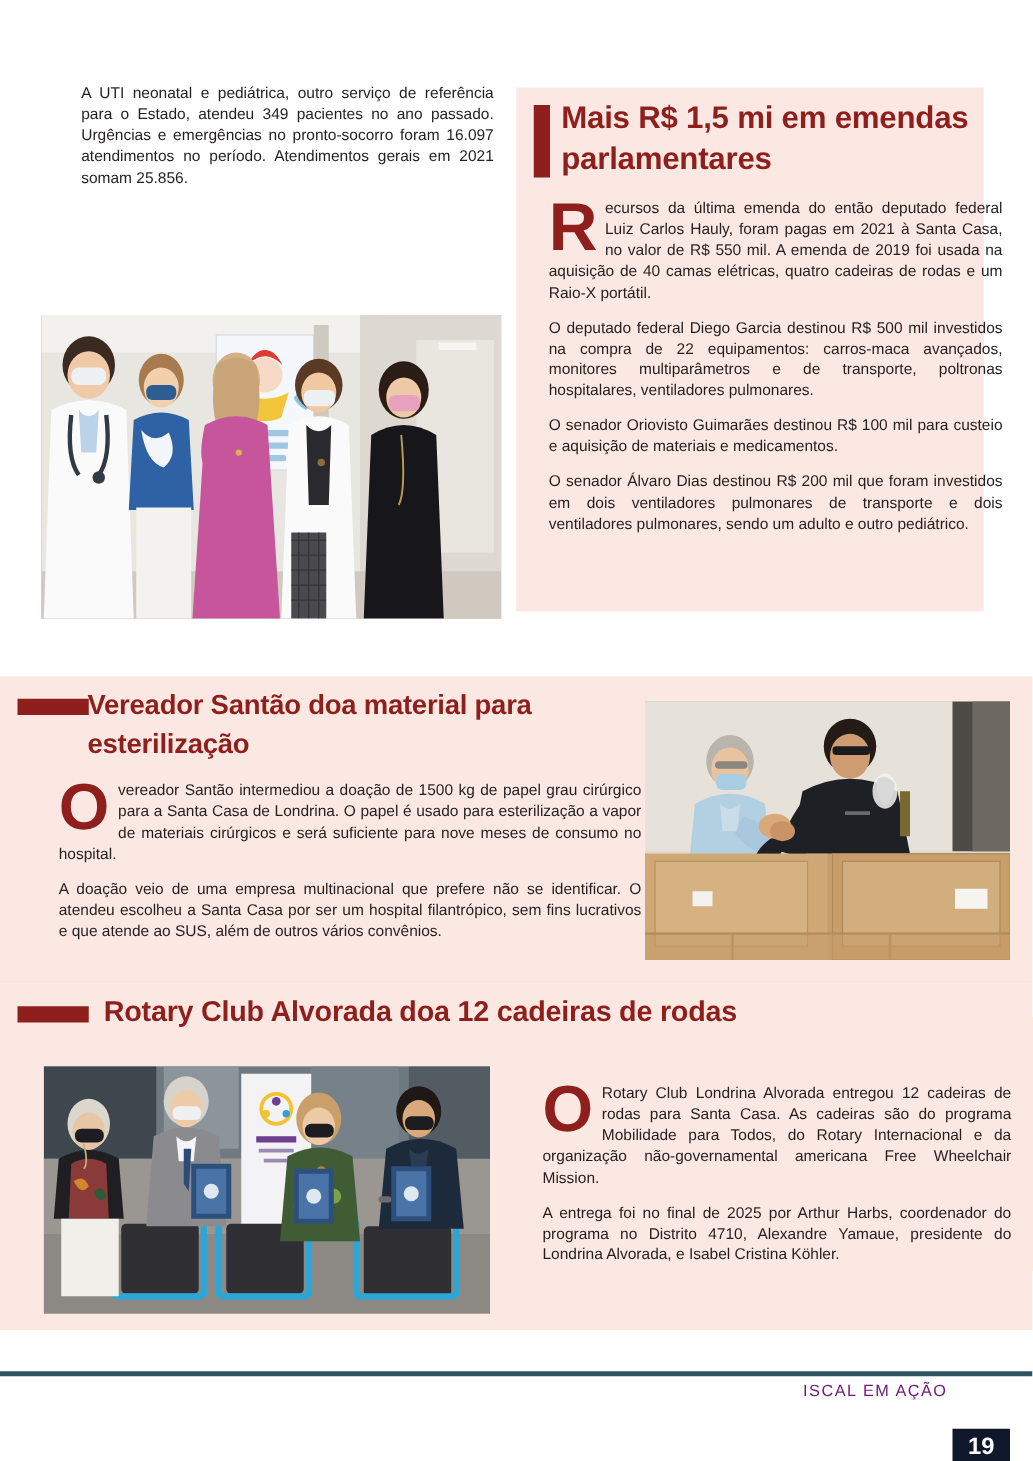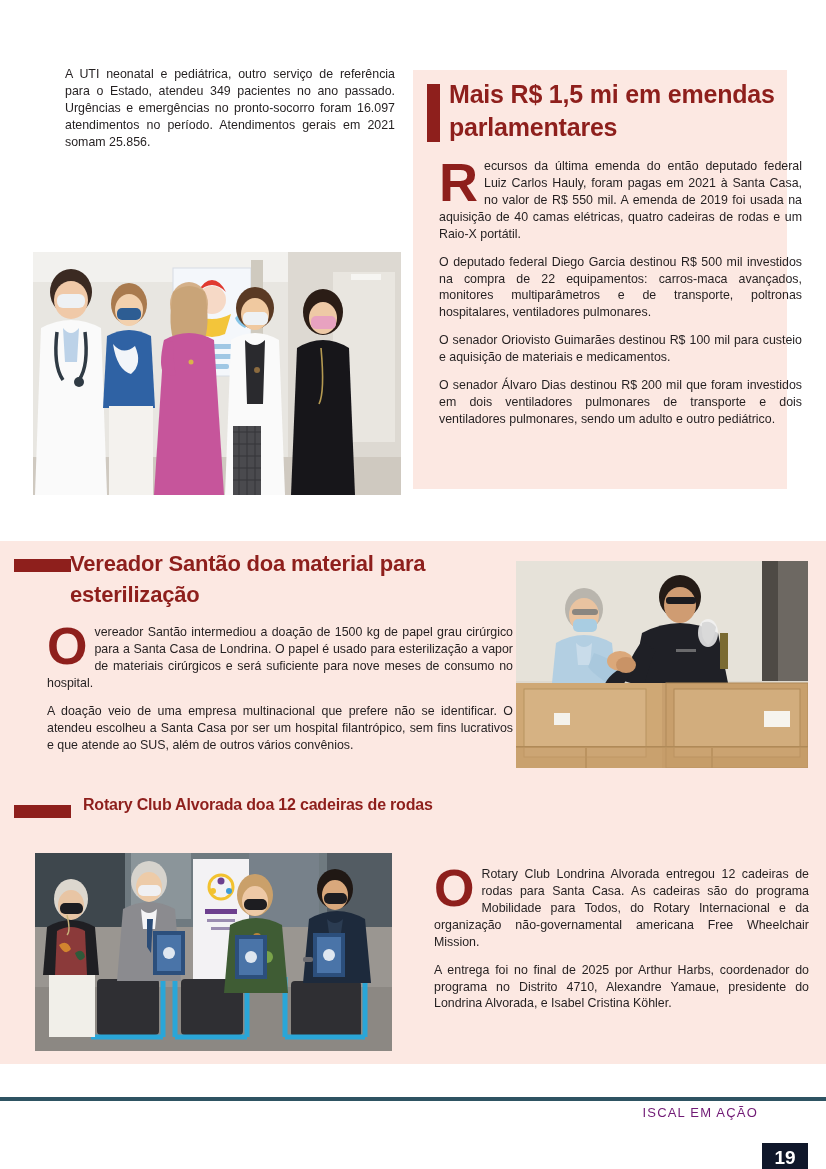--- a/index.html
+++ b/index.html
@@ -125,21 +125,21 @@
   }
   #panel-rotary .bar-horz{
     position:absolute;
     left:14px; top:18px;
     width:57px; height:13px;
     background:#8e1f1c;
   }
   #panel-rotary h2{
     position:absolute;
     left:83px; top:8px;
-    font-size:16px;
+    font-size:23px;
     line-height:1.3;
     white-space:nowrap;
   }
   #panel-rotary .copy{
     position:absolute;
     left:434px; top:79px;
     width:375px;
   }
   #panel-rotary .dropcap{
     font-size:52px;

